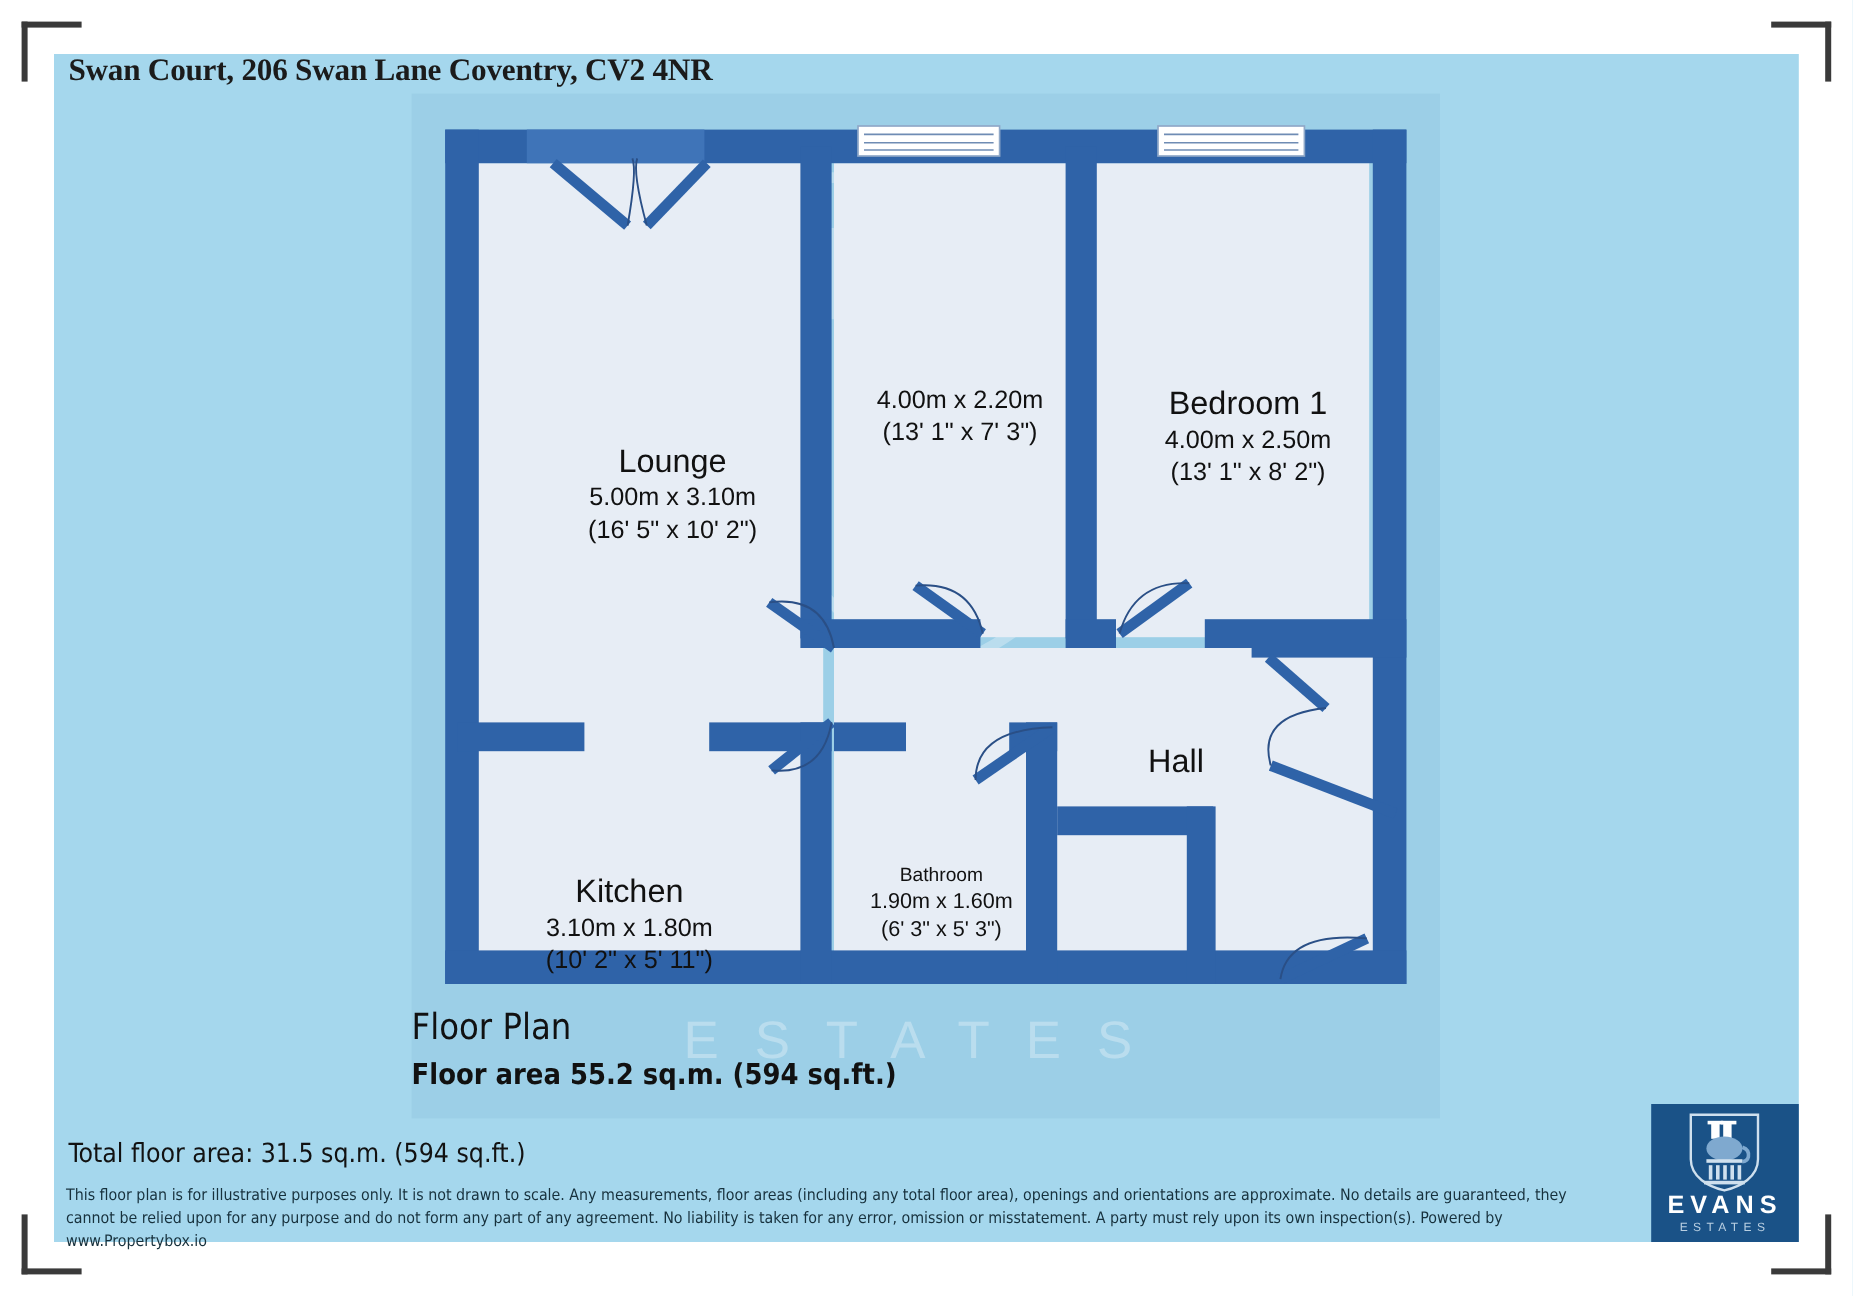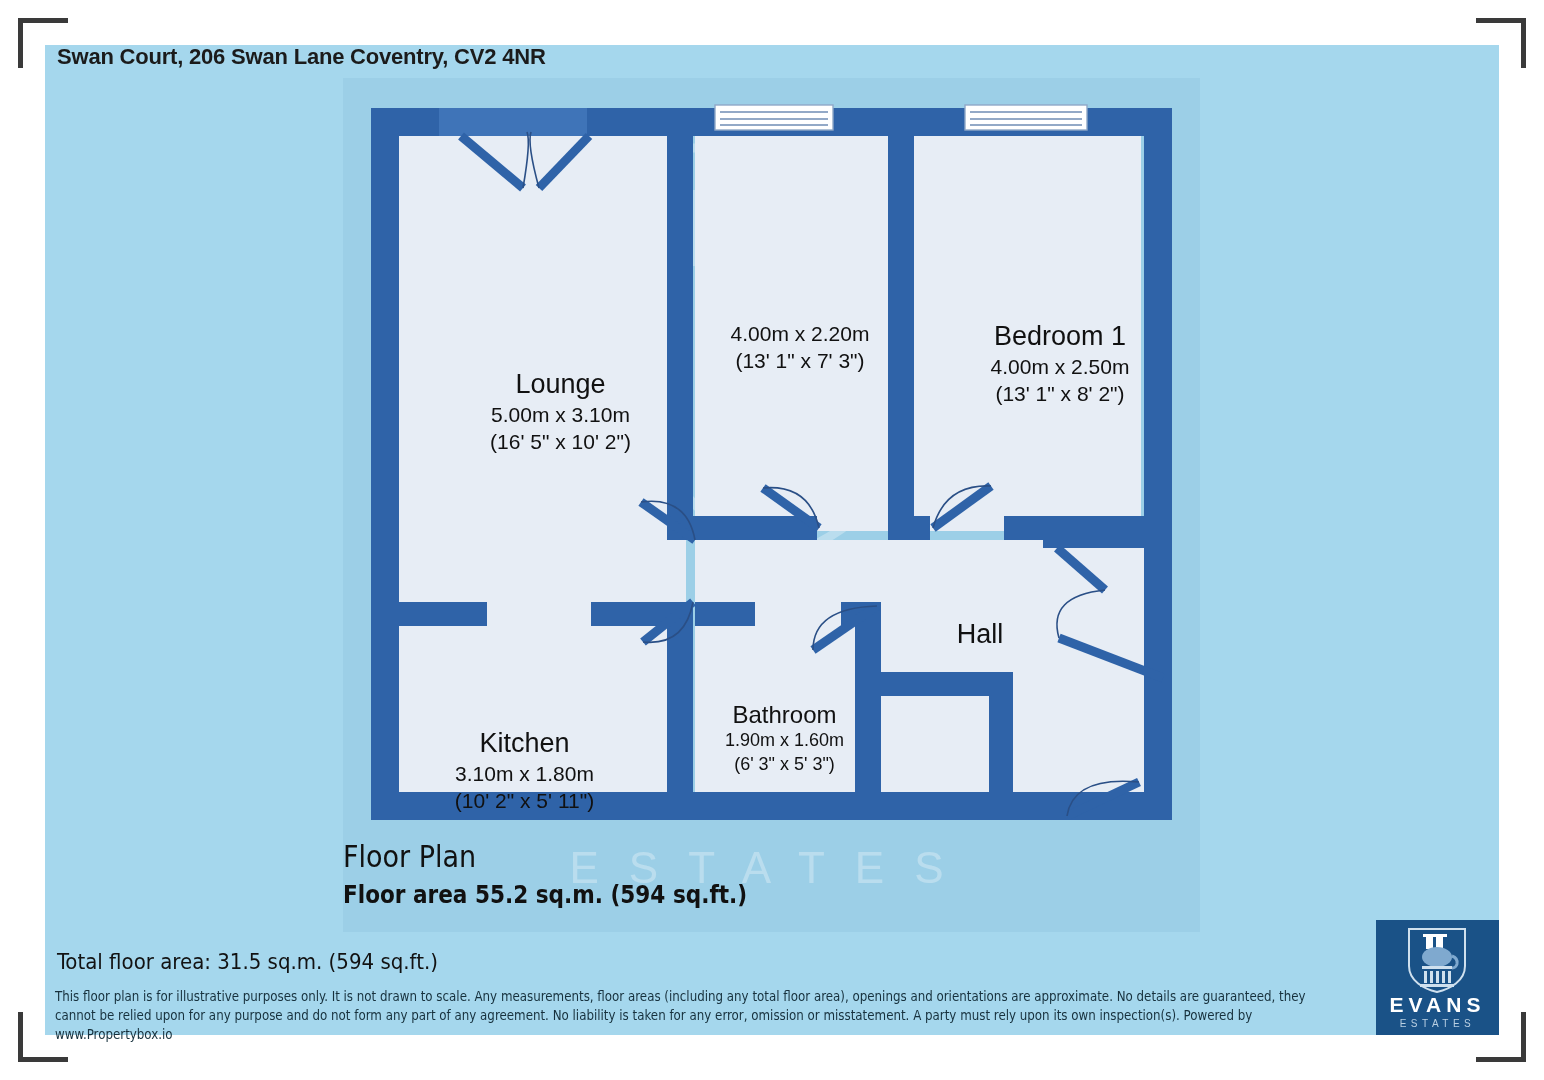--- a/index.html
+++ b/index.html
@@ -30,23 +30,23 @@
     background:#a5d7ed;
   }
   #innerpanel{
     position:absolute;left:343px;top:78px;width:857px;height:854px;
     background:#9ccfe7;
   }
 
   
   #title{
     position:absolute;left:57px;top:44px;
-    font-size:22px;font-weight:bold;color:#1b1b1b;
+    font-size:26px;font-weight:bold;color:#1b1b1b;
     letter-spacing:-.2px;white-space:nowrap;
-    font-family:Liberation Sans, sans-serif;
+    font-family:Liberation Serif, serif;
   }
 
   
   #watermark{
     position:absolute;left:343px;top:78px;width:857px;height:854px;
     overflow:hidden;pointer-events:none;
   }
   #wm-shield{
     position:absolute;left:290px;top:60px;width:300px;height:430px;
     opacity:.30;
@@ -68,26 +68,26 @@
   #plan{position:absolute;left:343px;top:78px;width:857px;height:854px;}
 
   
   .room{
     position:absolute;text-align:center;color:#111;
     font-family:"Liberation Sans",sans-serif;white-space:nowrap;
   }
   .room .nm{display:block;font-size:27px;line-height:1.22;}
   .room .d1{display:block;font-size:21px;line-height:1.30;}
   .room .d2{display:block;font-size:21px;line-height:1.30;}
-  .room.small .nm{font-size:24px;}
+  .room.small .nm{font-size:16px;margin-top:20px;}
   .room.small .d1,.room.small .d2{font-size:18px;}
 
   #lbl-lounge  {left:398px;top:368px;width:325px;}
   #lbl-bed2    {left:650px;top:320px;width:300px;}
-  #lbl-bed1    {left:910px;top:320px;width:300px;}
+  #lbl-bed1    {left:890px;top:320px;width:300px;}
   #lbl-kitchen {left:362px;top:680px;width:325px;margin-top:47px;}
   #lbl-bath    {left:652px;top:700px;width:265px;}
   #lbl-hall    {left:905px;top:618px;width:150px;font-size:27px;}
   #lbl-hall .nm{font-size:27px;}
 
   
   #plan-caption{
     position:absolute;left:343px;top:838px;width:857px;
     font-family:"DejaVu Sans Condensed","Liberation Sans",sans-serif;
     color:#111;

